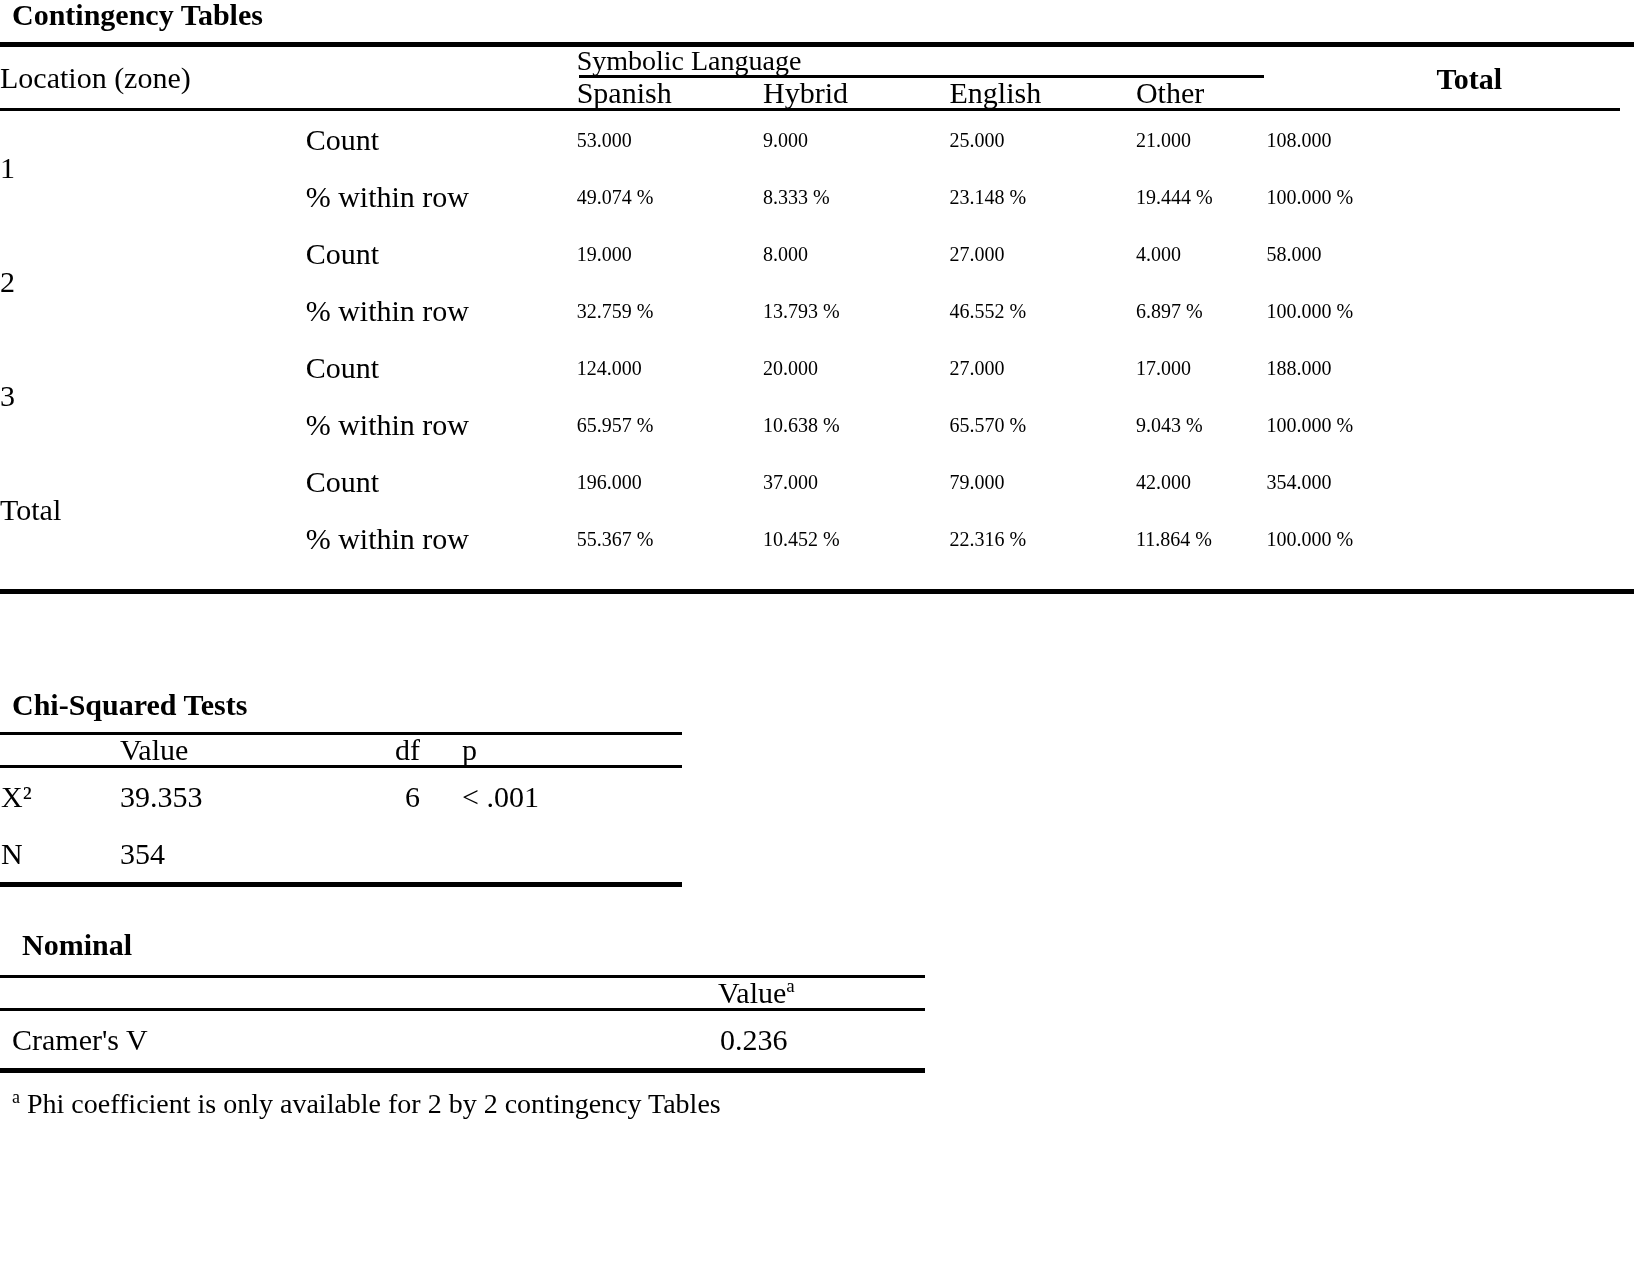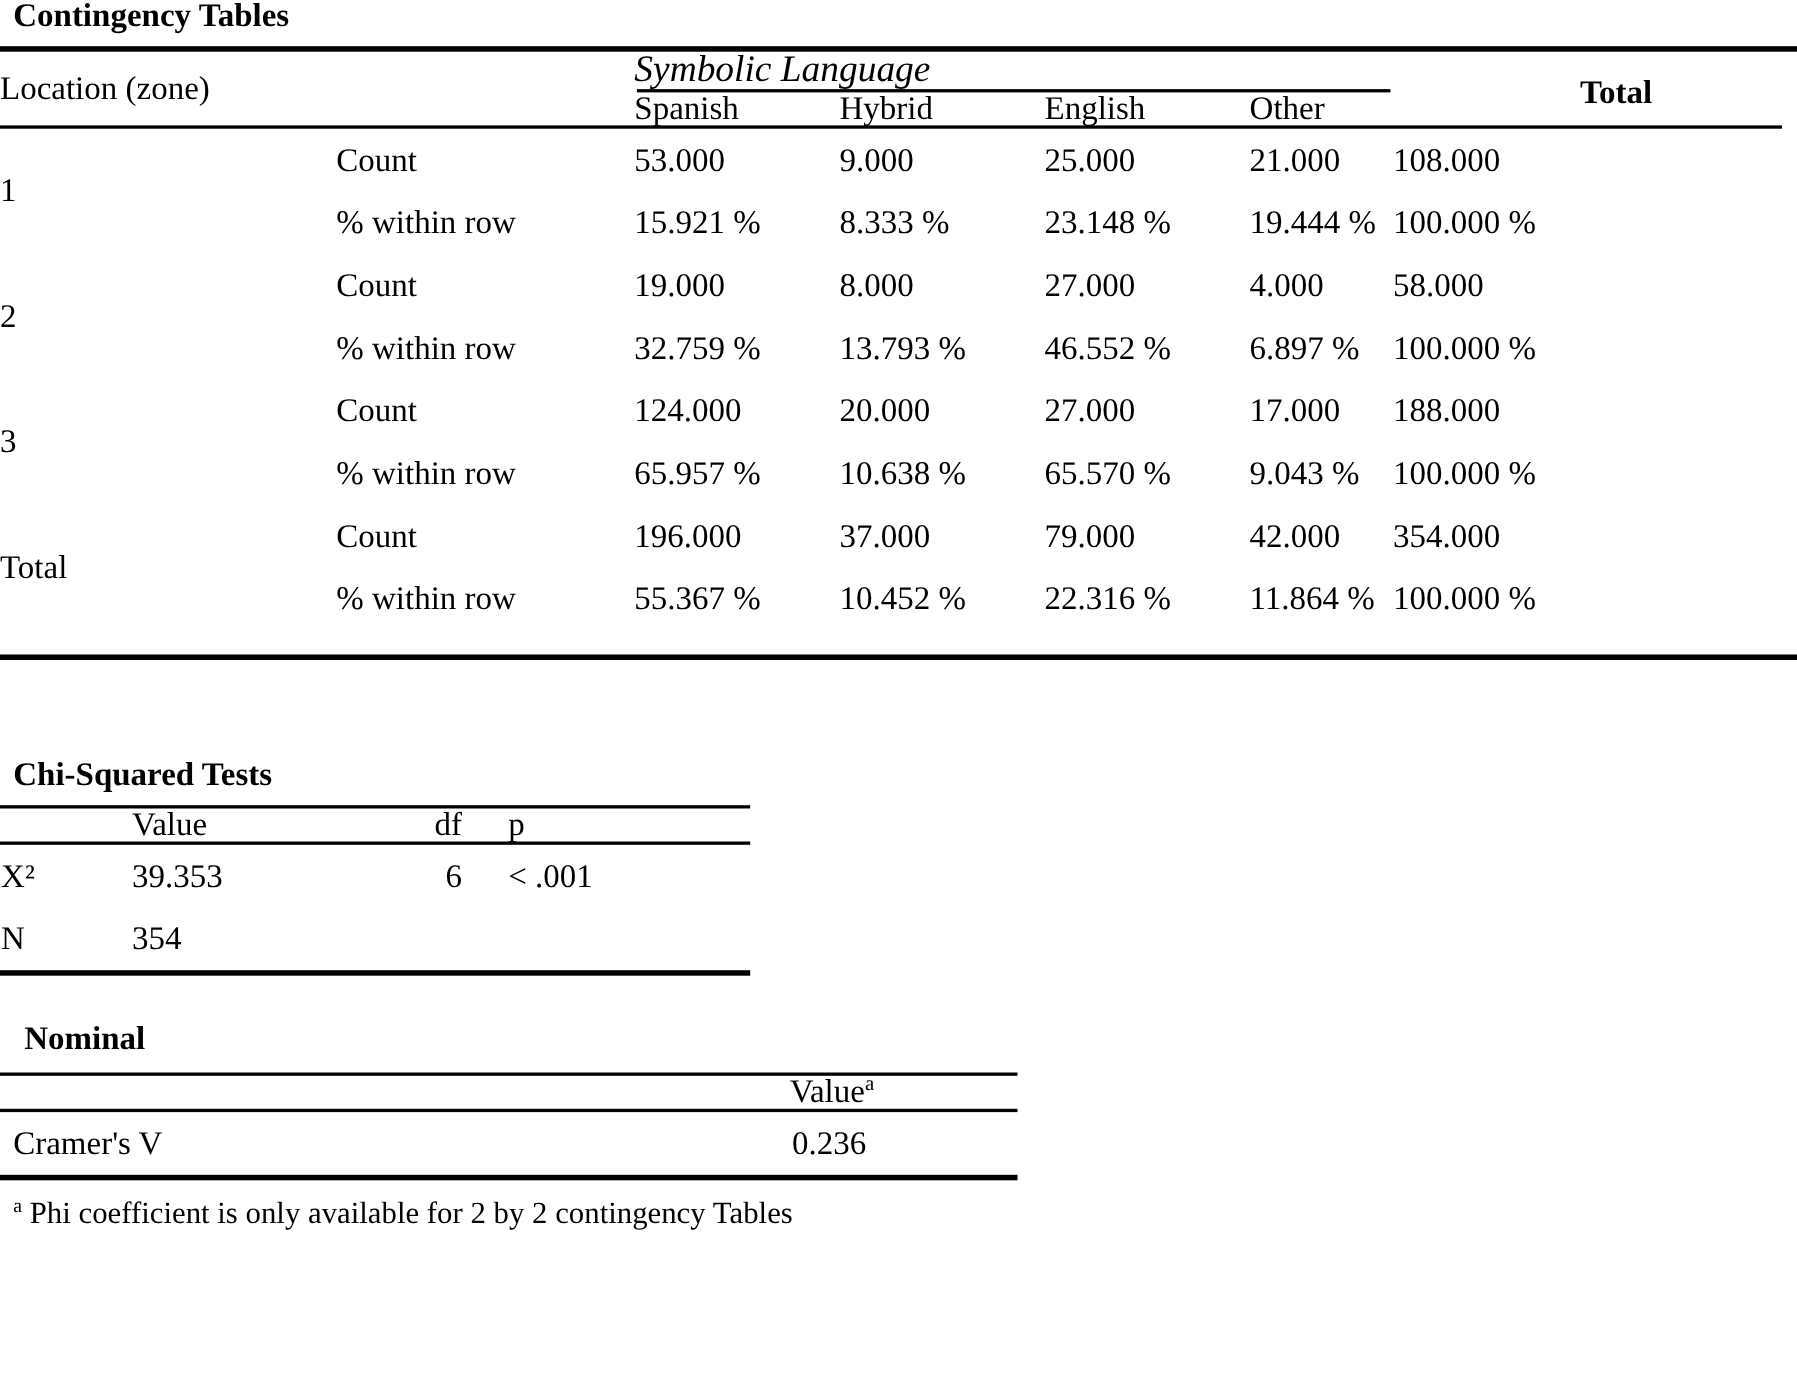--- a/index.html
+++ b/index.html
@@ -57,26 +57,25 @@
   }
 
   #ct-table { width: 1620px; margin-left: 0; }
   #ct-table col.c-rowlabel { width: 300px; }
   #ct-table col.c-metric   { width: 266px; }
   #ct-table col.c-data     { width: 183px; }
   #ct-table col.c-data4    { width: 128px; }
   #ct-table col.c-total    { width: 347px; }
 
   .ct-span-head {
-    font-size: 34px;
+    font-size: 28px;
     font-weight: bold;
     padding-left: 4px;
     padding-top: 16px;
     padding-bottom: 10px;
-    font-style: italic;
   }
   .ct-span-underline {
     height: 3px;
     background: #000;
     margin-left: 2px;
     margin-right: 2px;
   }
   .ct-colhead {
     font-size: 30px;
     font-weight: bold;
@@ -86,21 +85,21 @@
   }
   .ct-colhead.right { text-align: right; padding-right: 118px; }
   .ct-rowlabel-head {
     font-size: 30px;
     font-weight: bold;
     padding-left: 12px;
     vertical-align: bottom;
     padding-bottom: 14px;
   }
   .ct-cell {
-    font-size: 30px;
+    font-size: 20px;
     height: 57px;
     padding-left: 4px;
   }
   .ct-rowlabel {
     font-size: 30px;
     padding-left: 12px;
     vertical-align: middle;
   }
   .ct-metric { font-size: 30px; padding-left: 4px; }
 
@@ -233,21 +232,21 @@
           <td rowspan="2" class="ct-rowlabel">1</td>
           <td class="ct-metric">Count</td>
           <td class="ct-cell">53.000</td>
           <td class="ct-cell">9.000</td>
           <td class="ct-cell">25.000</td>
           <td class="ct-cell">21.000</td>
           <td class="ct-cell">108.000</td>
         </tr>
         <tr>
           <td class="ct-metric">% within row</td>
-          <td class="ct-cell">15.921 %</td>
+          <td class="ct-cell">49.074 %</td>
           <td class="ct-cell">8.333 %</td>
           <td class="ct-cell">23.148 %</td>
           <td class="ct-cell">19.444 %</td>
           <td class="ct-cell">100.000 %</td>
         </tr>
 
         <tr>
           <td rowspan="2" class="ct-rowlabel">2</td>
           <td class="ct-metric">Count</td>
           <td class="ct-cell">19.000</td>

